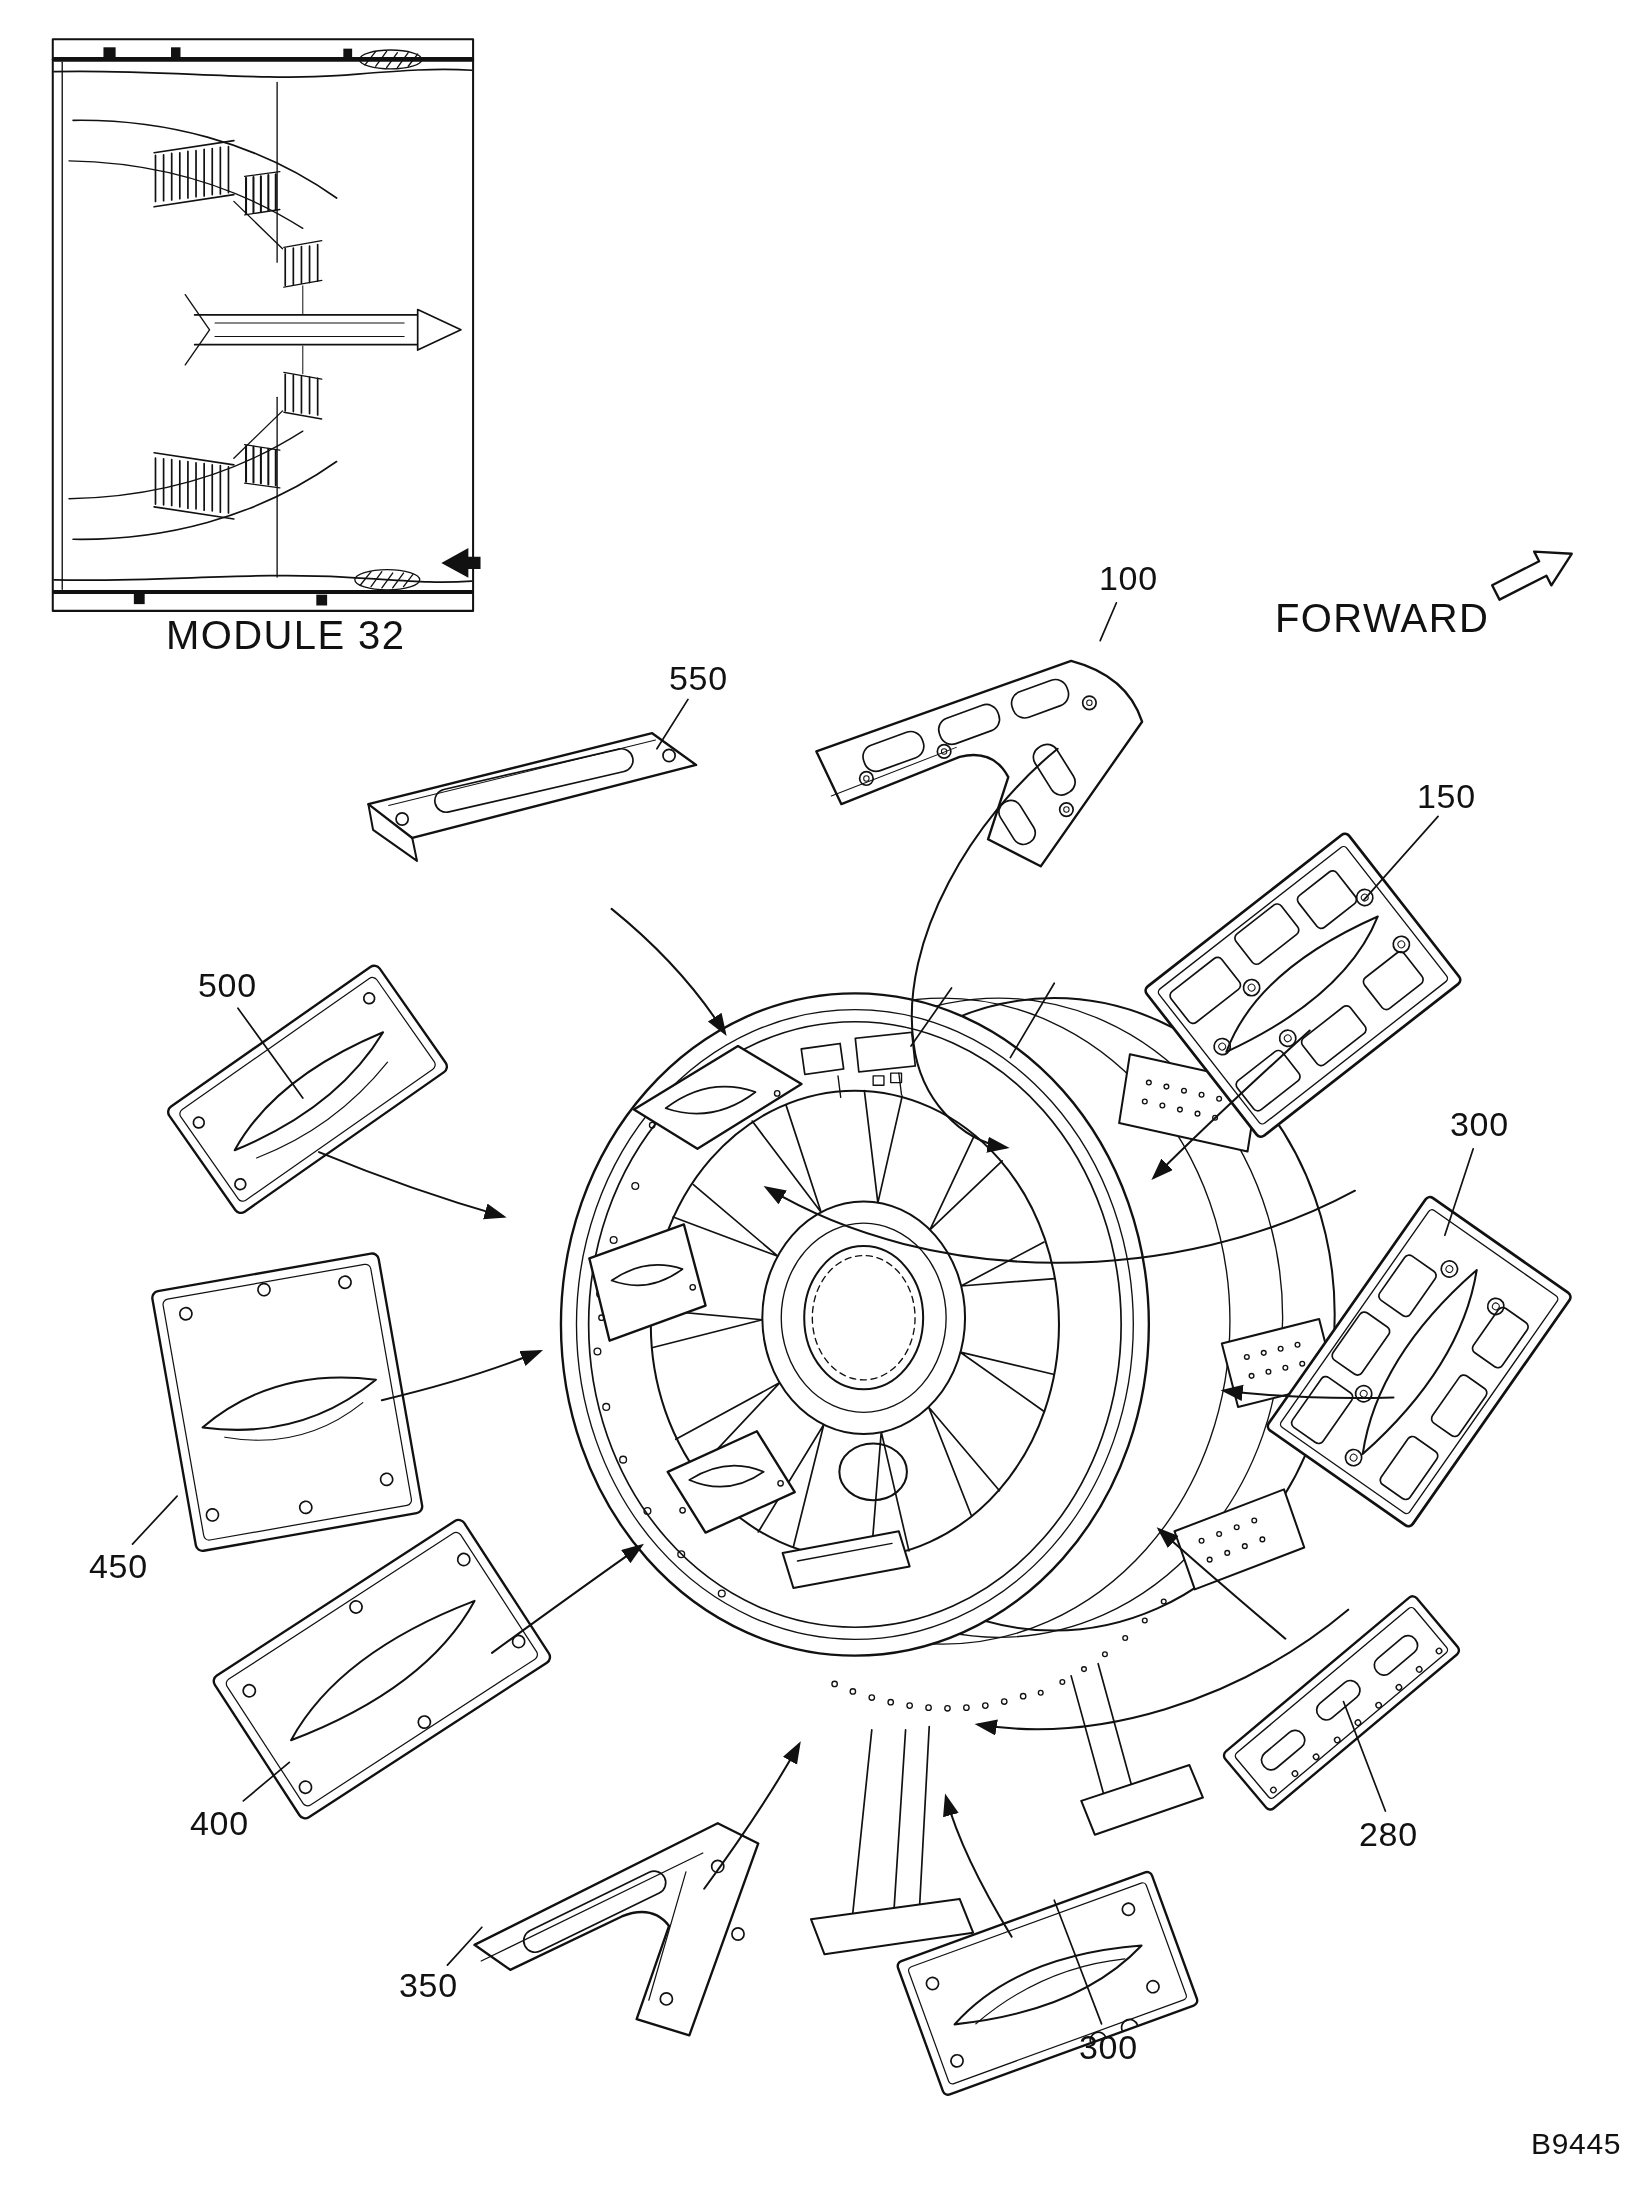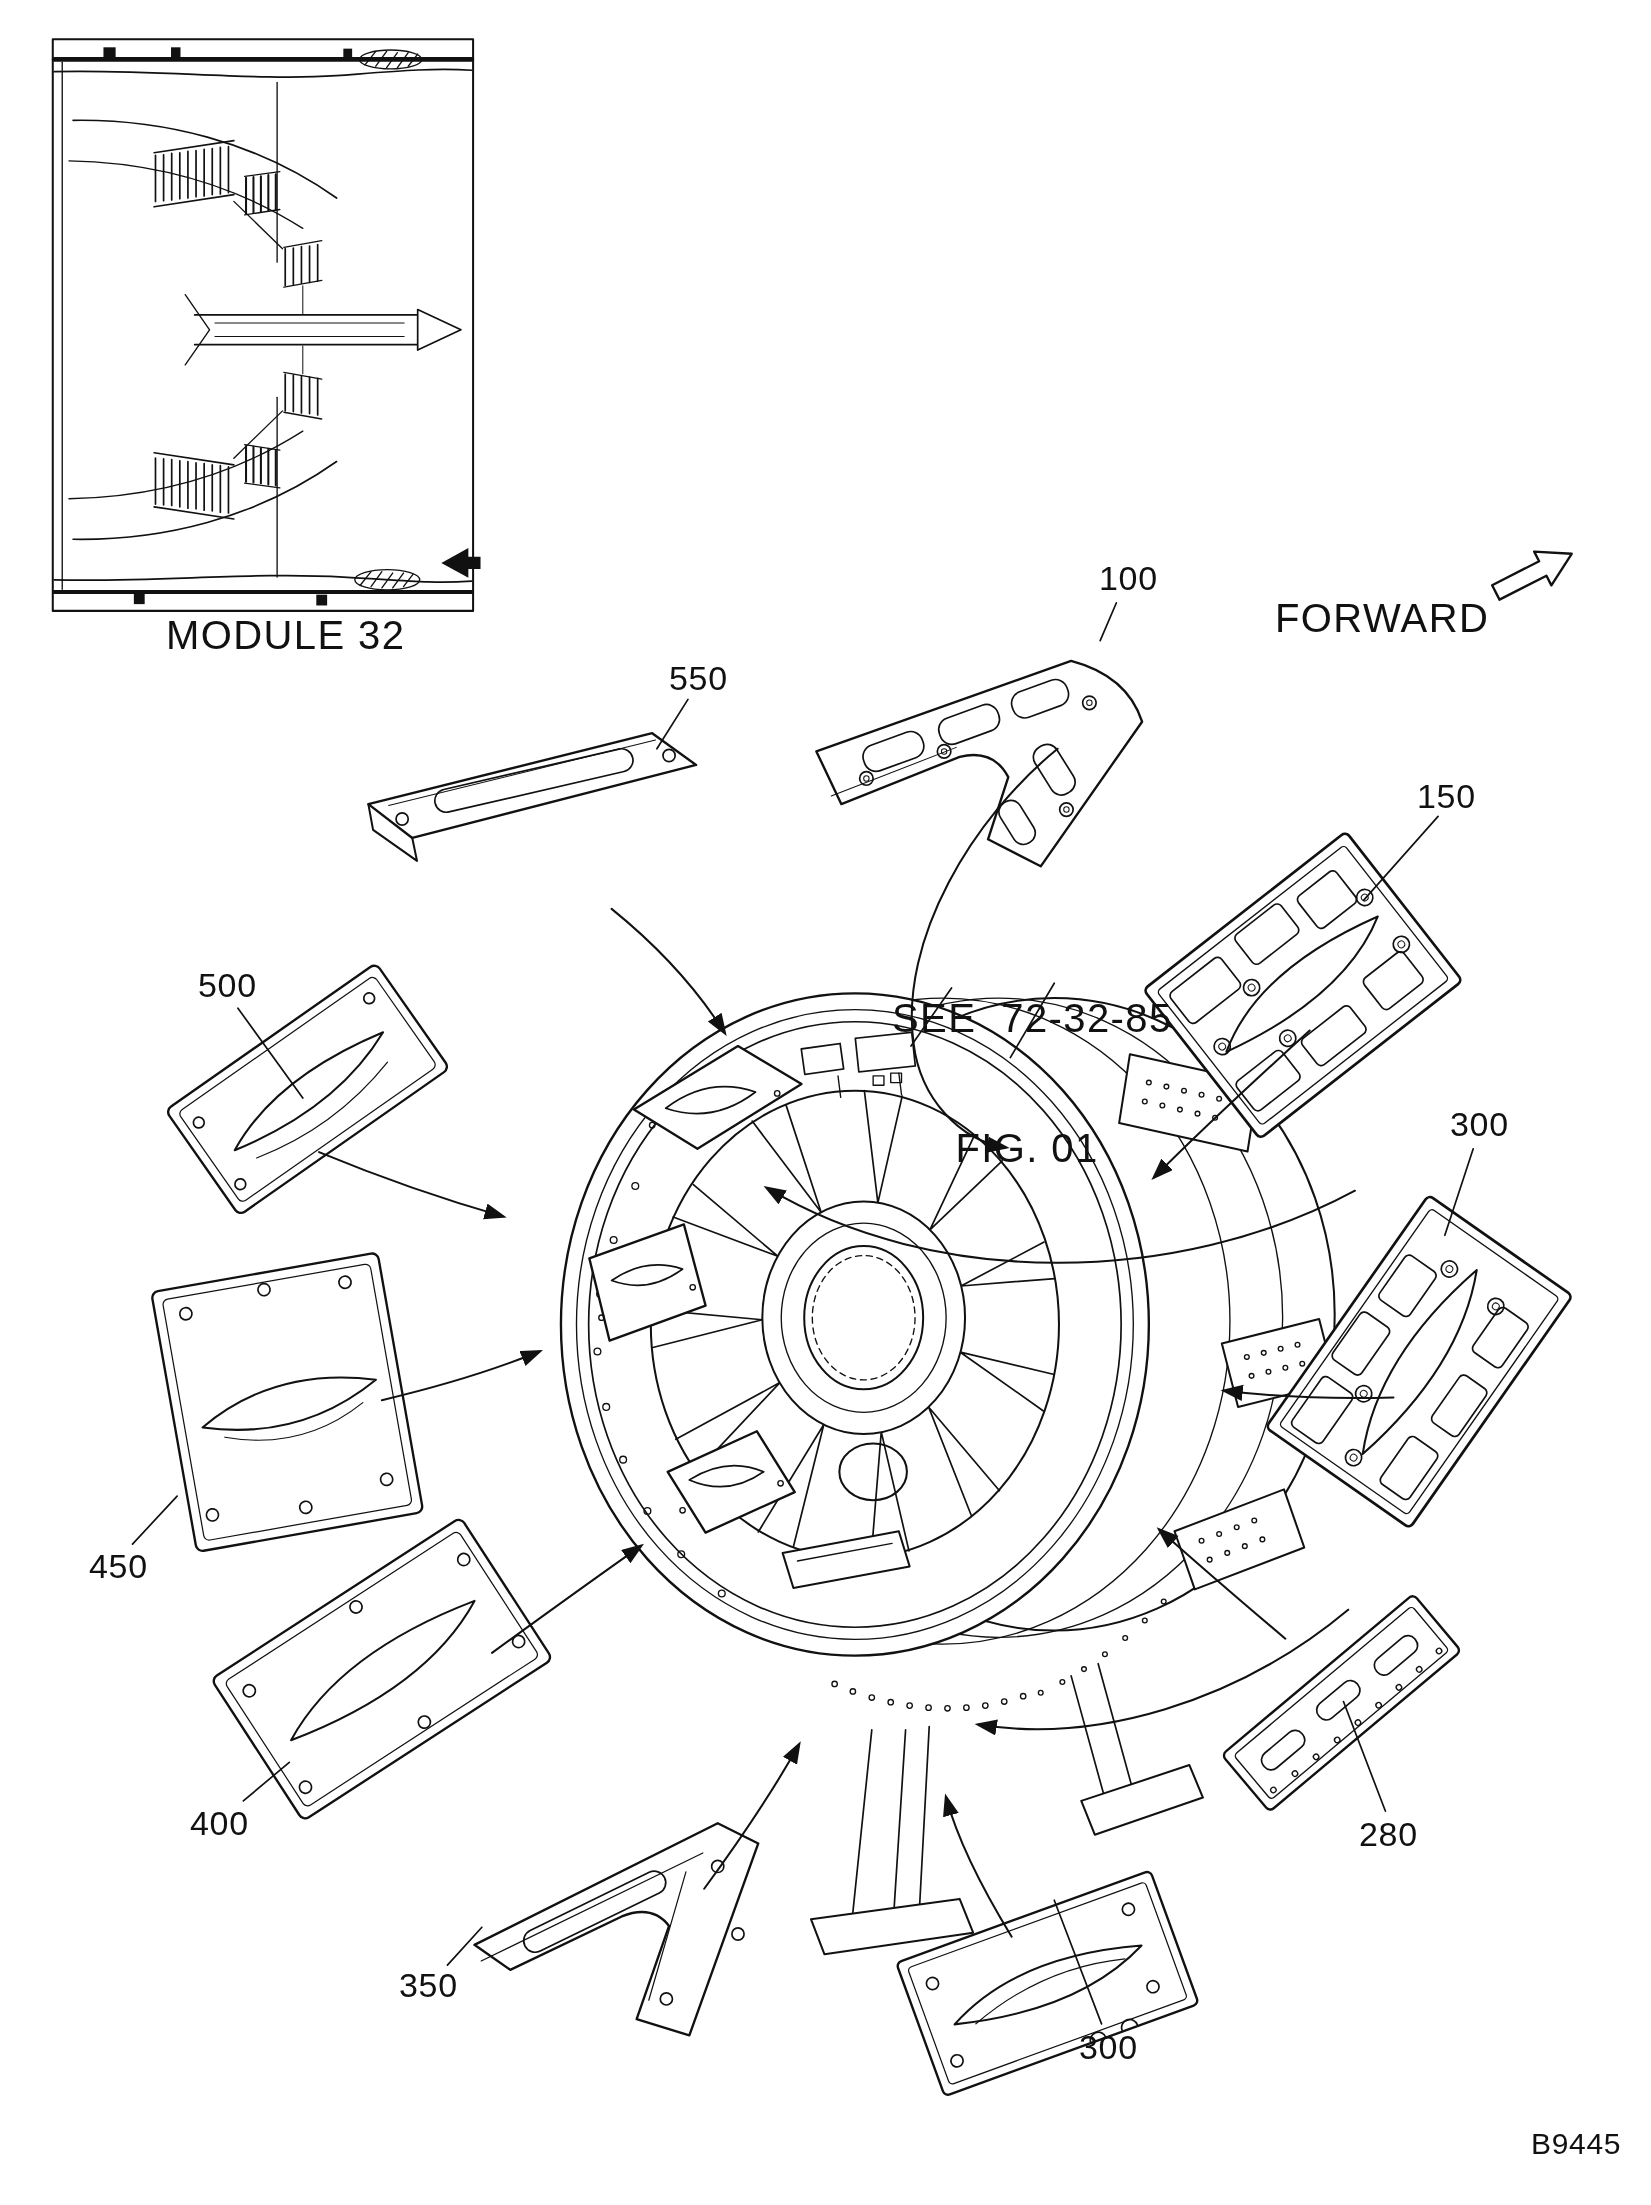--- a/index.html
+++ b/index.html
@@ -401,24 +401,20 @@
     <path d="M1042,2795 Q1130,2675 1182,2582" marker-end="url(#ah)"></path>
     <path d="M728,2446 Q860,2350 948,2288" marker-end="url(#ah)"></path>
     <path d="M565,2072 Q700,2040 798,2000" marker-end="url(#ah)"></path>
     <path d="M472,1705 Q610,1762 744,1800" marker-end="url(#ah)"></path>
   </g>
 </svg>
 
   <div class="cap" style="left:166px;top:614px">MODULE 32</div>
   <div class="cap" style="left:1275px;top:597px">FORWARD</div>
 
-  <div id="see-note" class="cap" style="left:892px;top:911px">
-    <div>SEE  72-32-85</div>
-    <div>FIG. 01</div>
-  </div>
 
   <div class="lbl" style="left:1099px;top:561px">100</div>
   <div class="lbl" style="left:669px;top:661px">550</div>
   <div class="lbl" style="left:1417px;top:779px">150</div>
   <div class="lbl" style="left:198px;top:968px">500</div>
   <div class="lbl" style="left:1450px;top:1107px">300</div>
   <div class="lbl" style="left:89px;top:1549px">450</div>
   <div class="lbl" style="left:190px;top:1806px">400</div>
   <div class="lbl" style="left:1359px;top:1817px">280</div>
   <div class="lbl" style="left:399px;top:1968px">350</div>

